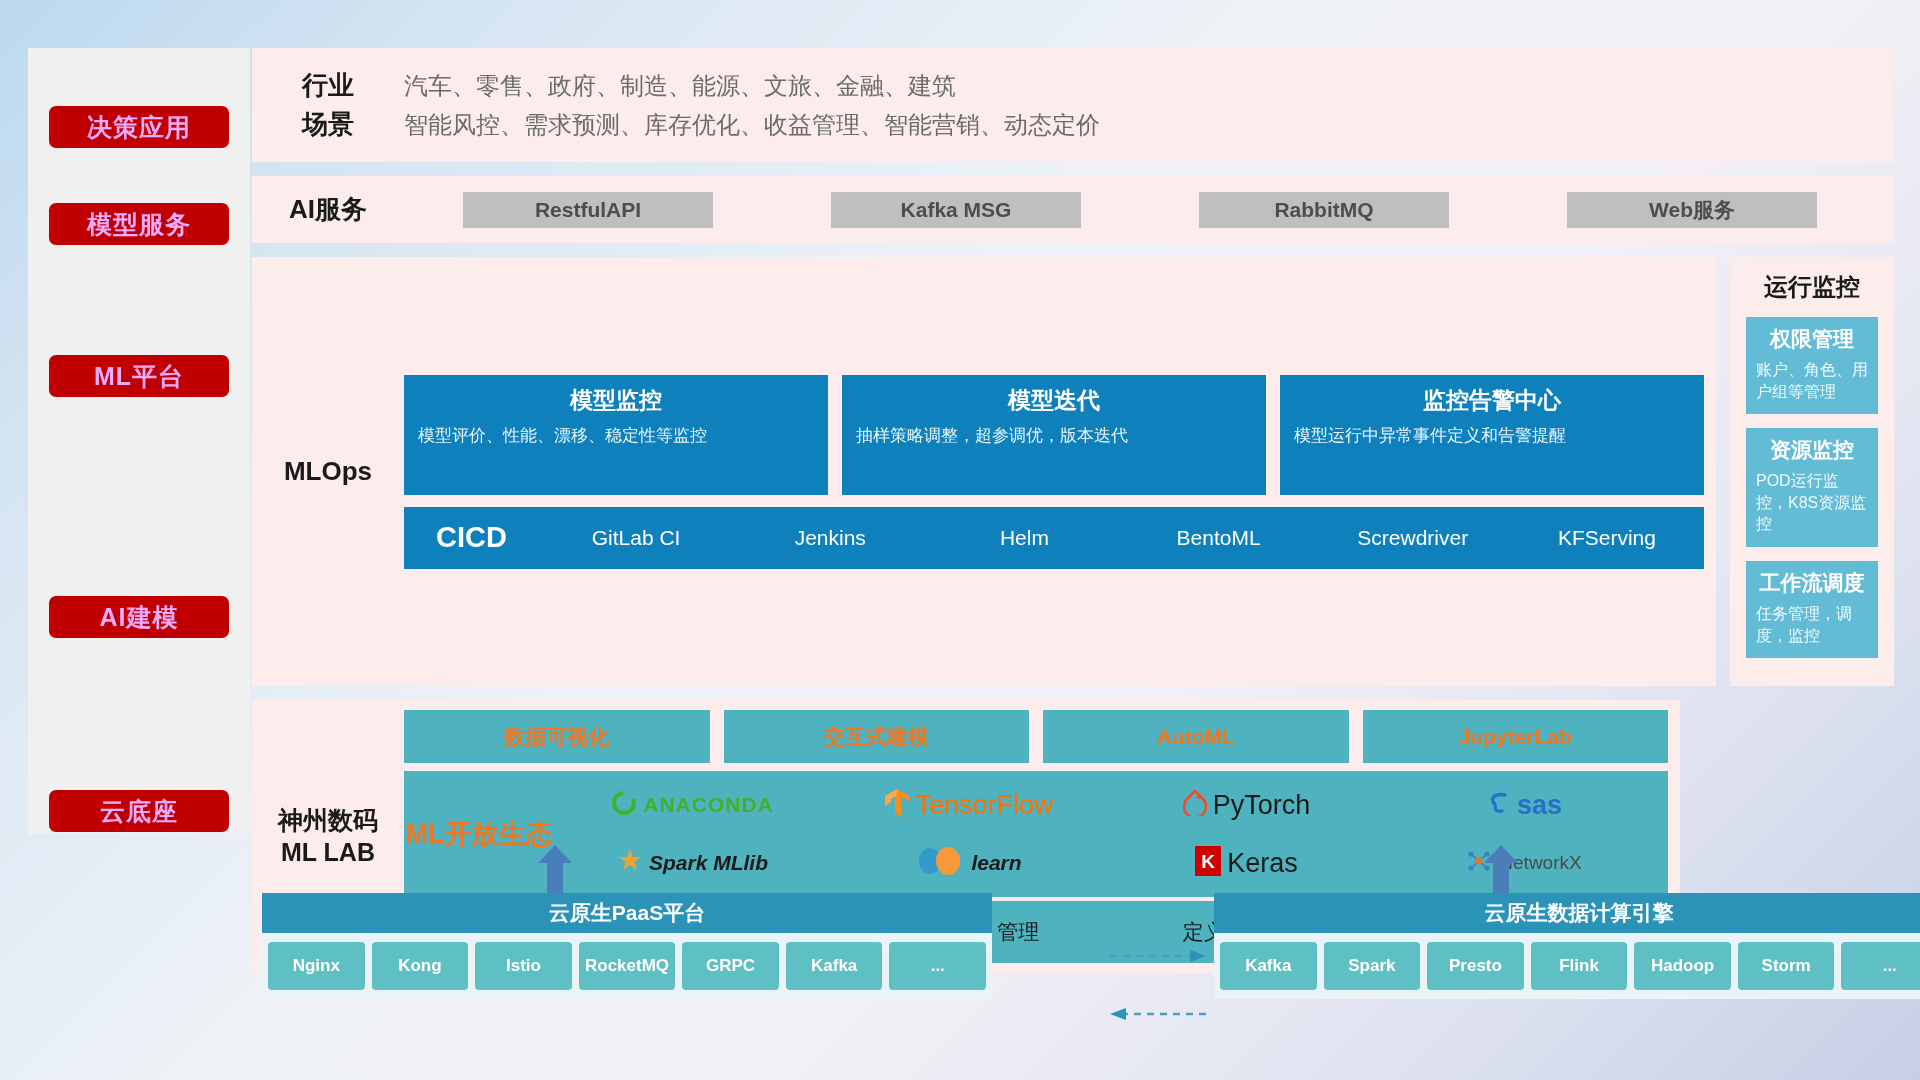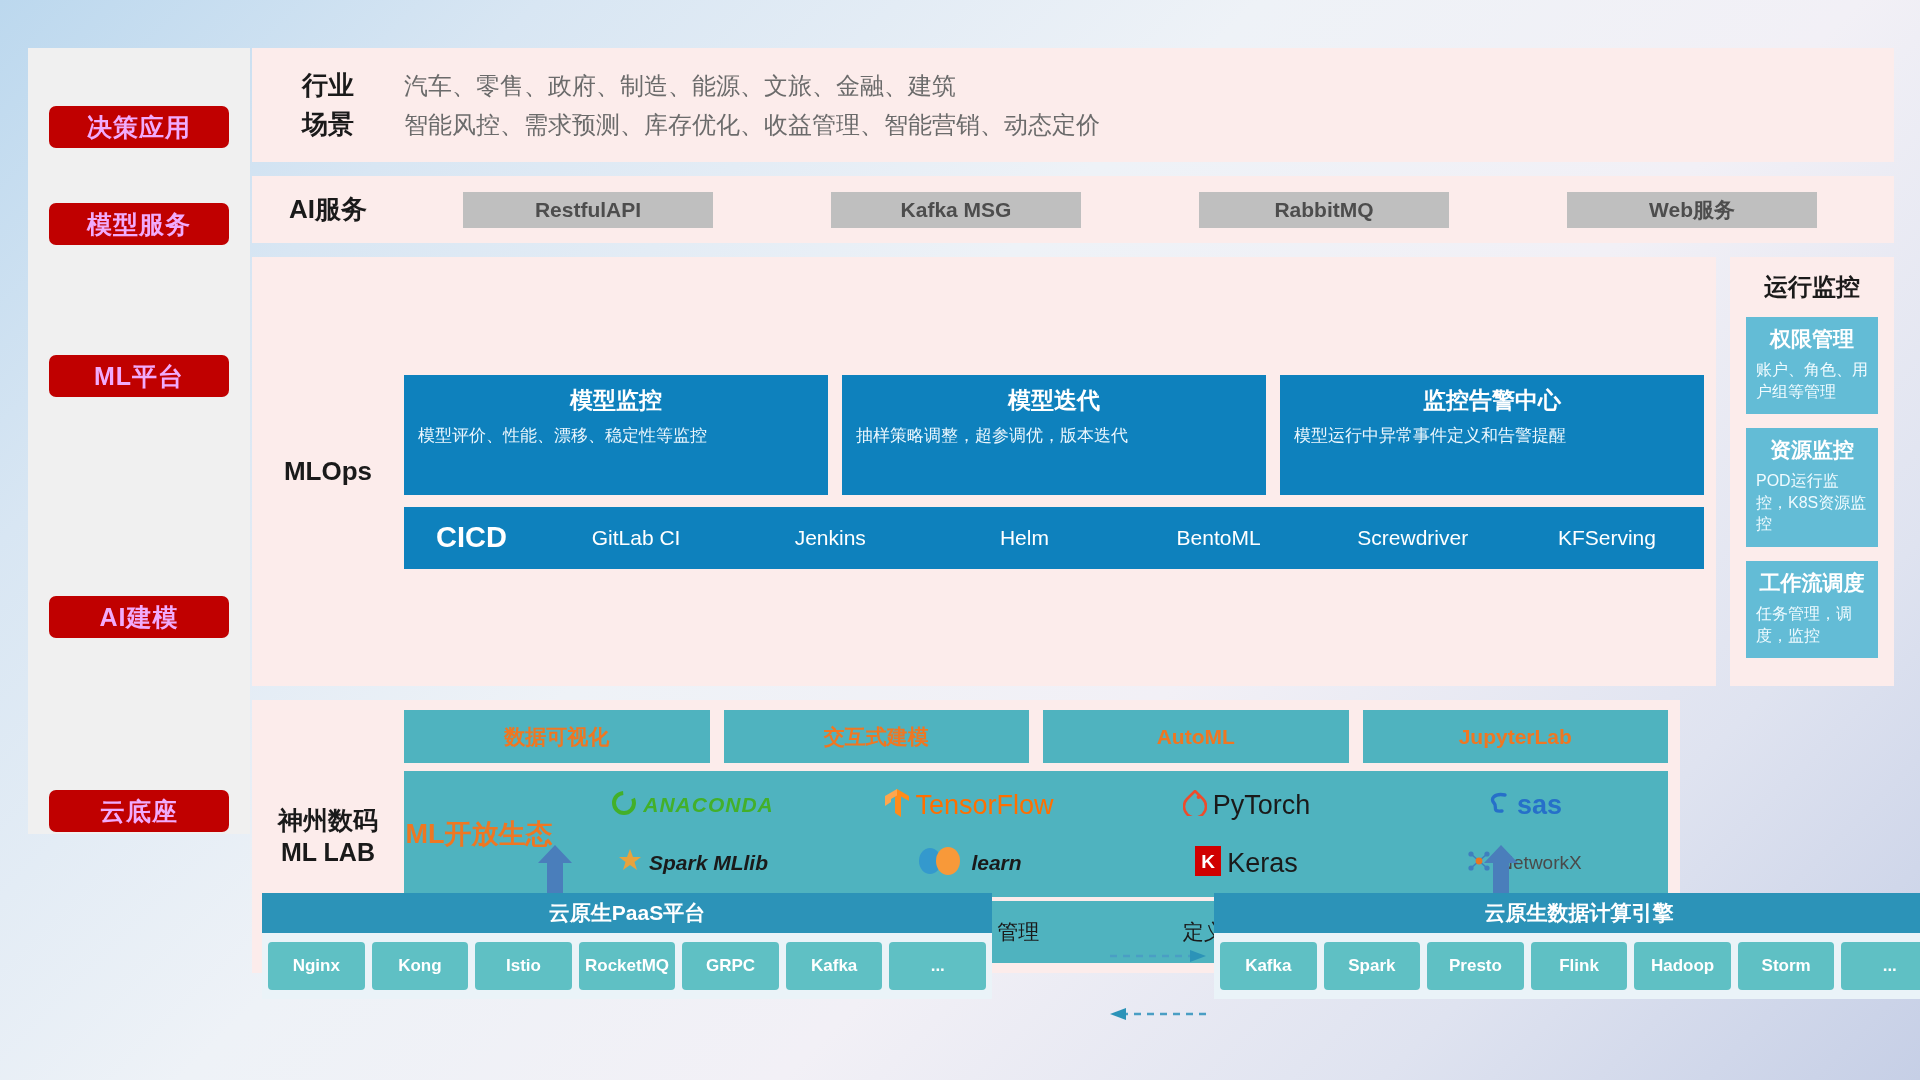--- a/index.html
+++ b/index.html
@@ -225,21 +225,21 @@
             <div class="lab-tool">AutoML</div>
             <div class="lab-tool">JupyterLab</div>
           </div>
         <div id="lab-eco">
           <div class="lab-sublabel">ML开放生态</div>
           <div id="logo-grid">
               <div class="logo">
                 <span><svg width="26" height="26" viewBox="0 0 26 26">
                     <circle cx="13" cy="13" r="10" fill="none" stroke="#43b02a" stroke-width="4" stroke-dasharray="46 12"></circle>
                   </svg></span>
-                <span class="logo-txt" style="color:#43b02a;font-weight:bold;letter-spacing:1px;font-size:21px;font-style:italic;">ANACONDA</span>
+                <span class="logo-txt" style="color:#43b02a;font-weight:bold;letter-spacing:1px;font-size:21px;">ANACONDA</span>
               </div>
               <div class="logo">
                 <span><svg width="24" height="28" viewBox="0 0 24 28">
                     <polygon points="12,0 24,7 24,12 16,7.5 16,28 10,24 10,4" fill="#ff8c1a"></polygon>
                     <polygon points="12,0 0,7 0,17 6,13 6,10 12,6.5" fill="#ffa64d"></polygon>
                   </svg></span>
                 <span class="logo-txt" style="color:#ff6f00;font-size:27px;">TensorFlow</span>
               </div>
               <div class="logo">
                 <span><svg width="24" height="26" viewBox="0 0 24 26">

